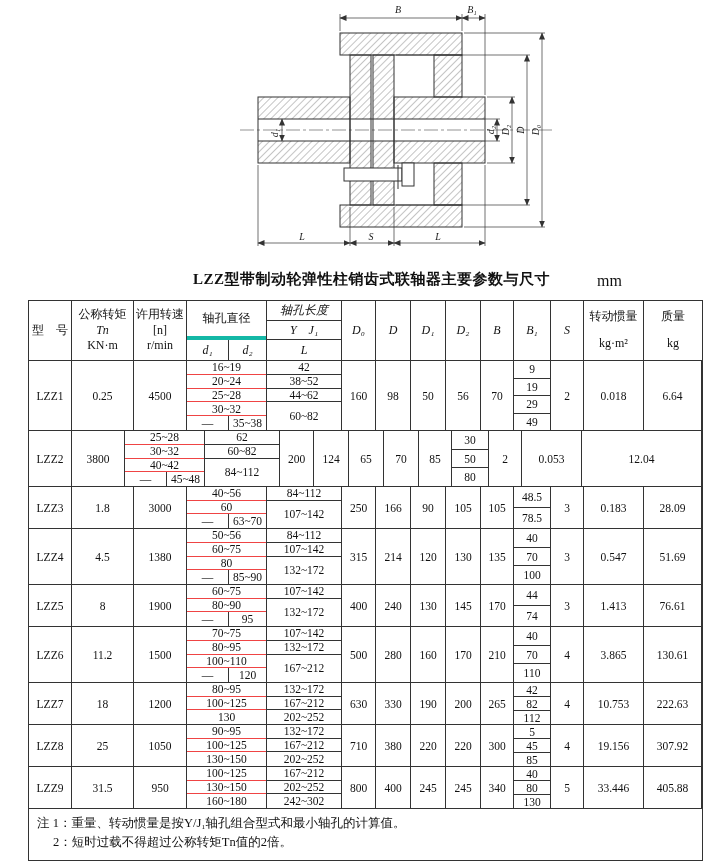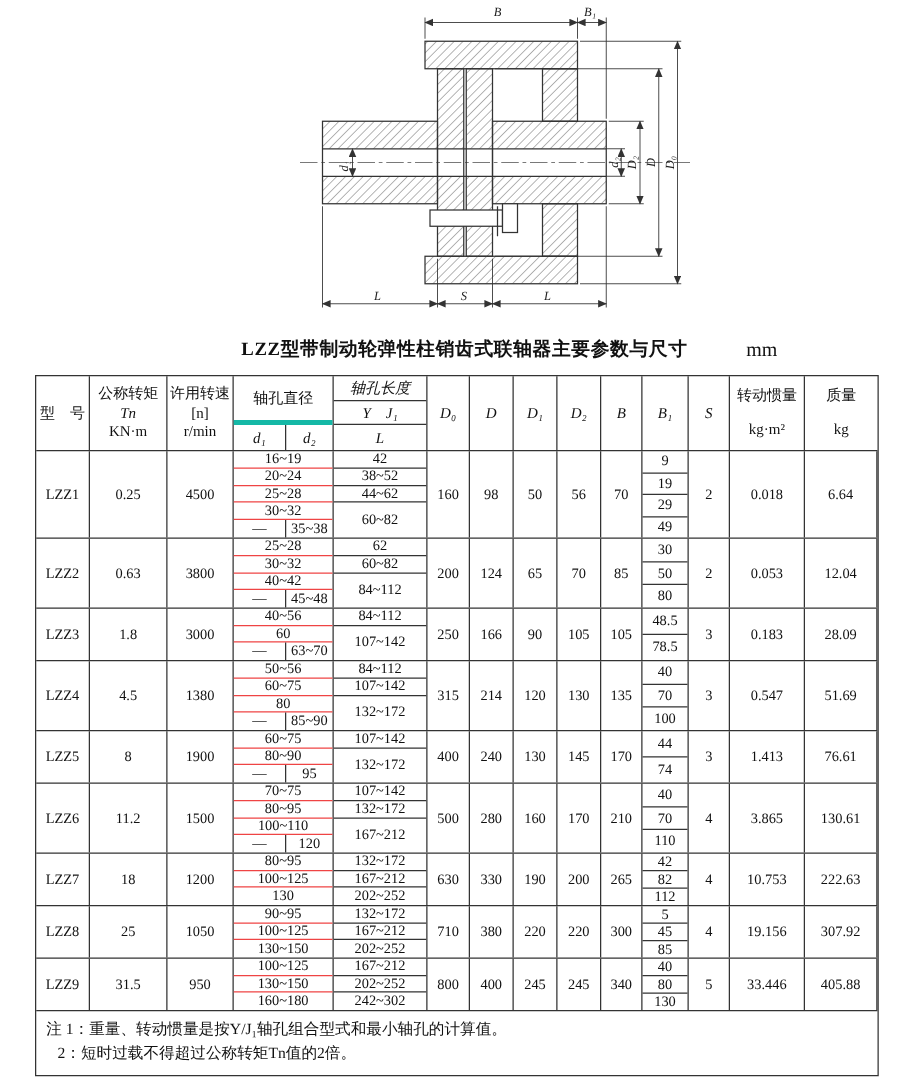--- a/index.html
+++ b/index.html
@@ -55,21 +55,21 @@
   .bcell.d2 { flex: 1; }
   .lgroup { width: 75px; border-right: 1px solid #333; display: flex; flex-direction: column; }
   .lcell { display: flex; align-items: center; justify-content: center; border-bottom: 1px solid #333; }
   .lcell:last-child { border-bottom: none; }
   .b1group { width: 37px; border-right: 1px solid #333; display: flex; flex-direction: column; }
   .b1cell { flex: 1; display: flex; align-items: center; justify-content: center; border-bottom: 1px solid #333; }
   .b1cell:last-child { border-bottom: none; }
 
   
   .notes { padding: 5px 10px 8px 8px; font-size: 12.5px; line-height: 1.5; }
-  .note-line2 { margin-left: 9px; font-family: Liberation Serif, serif; }
+  .note-line2 { margin-left: 16px; font-family: Liberation Serif, serif; }
 
   svg text { font-family: "Liberation Serif", "DejaVu Serif", serif; font-style: italic; font-size: 10px; fill: #222; }
 </style>
 </head>
 <body>
 
 <svg class="diagram" viewBox="0 0 726 268" xmlns="http://www.w3.org/2000/svg">
   <defs>
     <pattern id="h" width="5" height="5" patternUnits="userSpaceOnUse" patternTransform="rotate(45)">
       <line x1="0" y1="0" x2="0" y2="5" stroke="#555" stroke-width="0.7"></line>
@@ -254,21 +254,20 @@
           <div class="b1cell">19</div>
           <div class="b1cell">29</div>
           <div class="b1cell">49</div>
         </div>
         <div class="cell w-S">2</div>
         <div class="cell w-inertia">0.018</div>
         <div class="cell w-mass">6.64</div>
       </div>
       <div class="trow" style="height: 56px;">
         <div class="cell w-model">LZZ2</div>
-        <div class="cell w-torque">0.63</div>
         <div class="cell w-speed">3800</div>
         <div class="bgroup">
           <div class="brow">
             <div class="bcell full">25~28</div>
           </div>
           <div class="brow">
             <div class="bcell full">30~32</div>
           </div>
           <div class="brow">
             <div class="bcell full">40~42</div>

